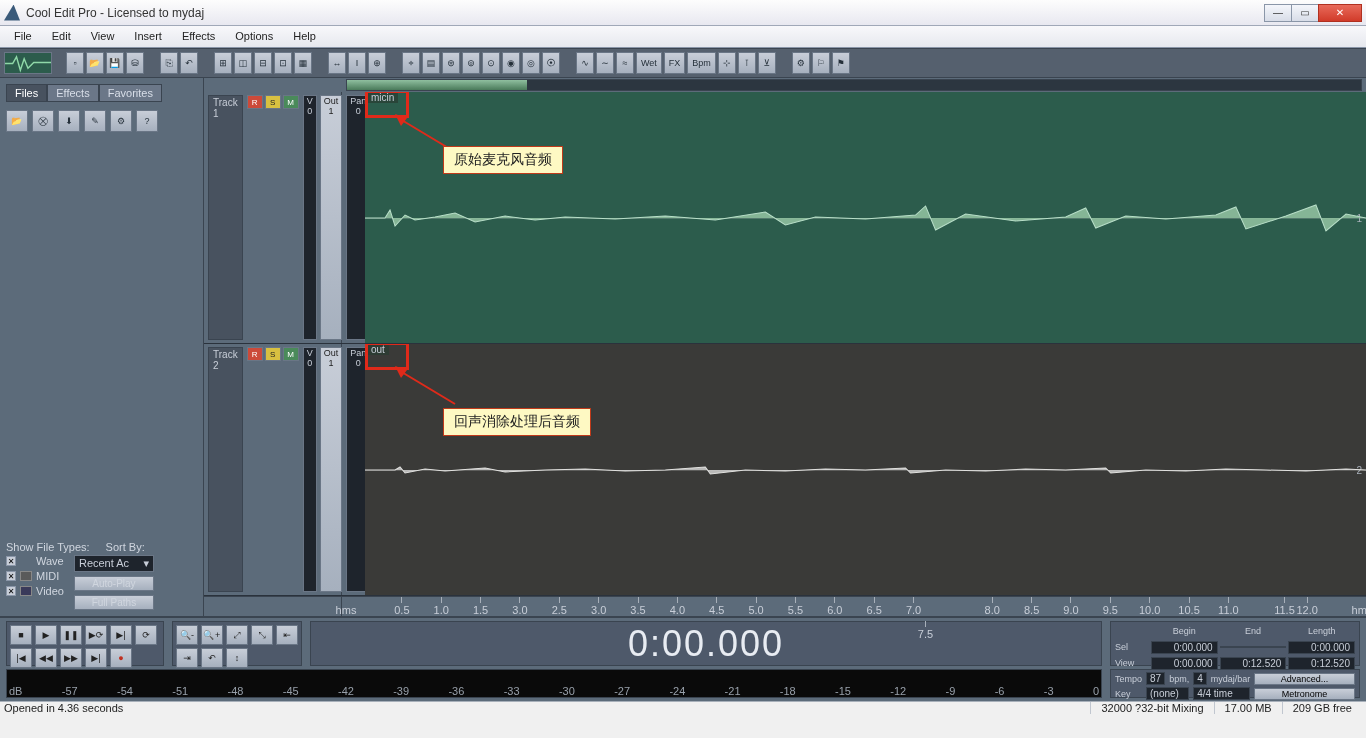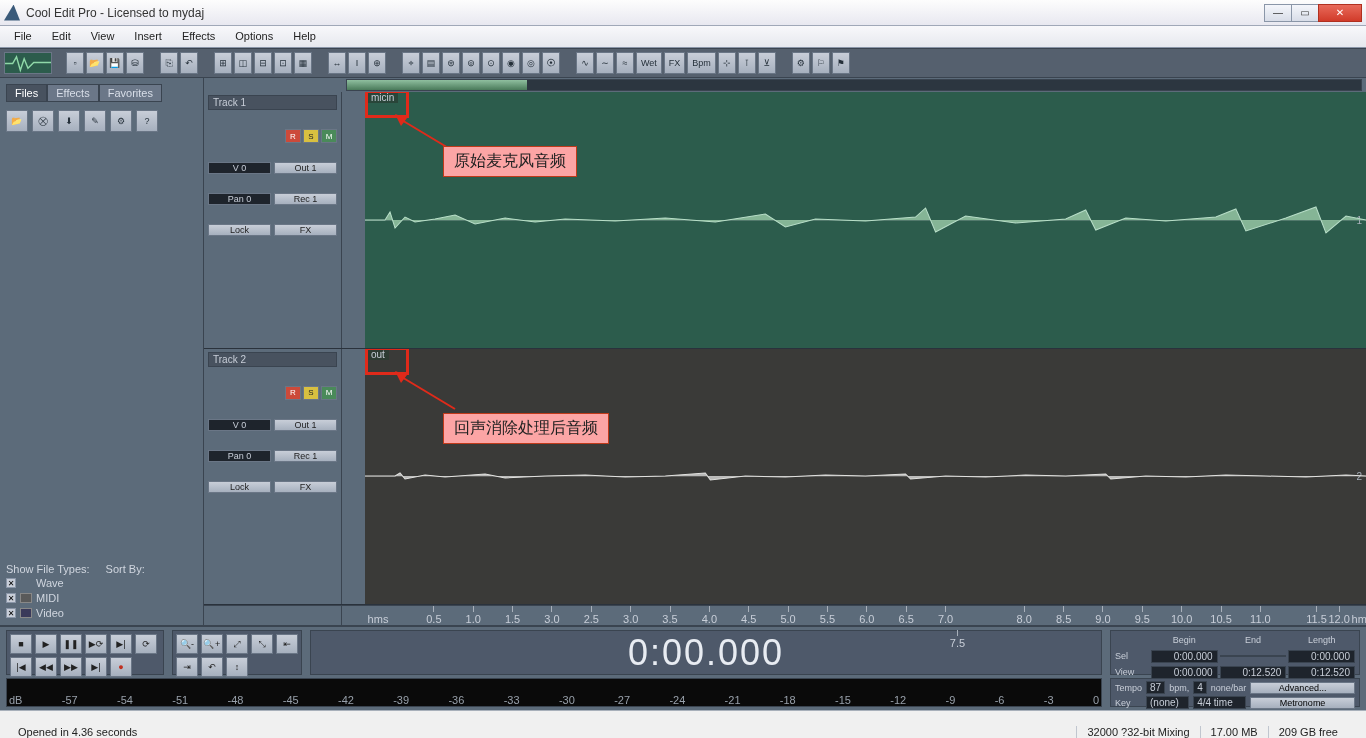--- a/index.html
+++ b/index.html
@@ -53,21 +53,21 @@
 .right-pane { flex:1; display:flex; flex-direction:column; }
 .mix-tabs { height:22px; background:#5c6b7a; display:flex; align-items:center; padding:0 4px; gap:2px; border-bottom:1px solid #3a4450; }
 .mix-tab { padding:1px 8px; background:#6b7788; border:1px solid #3a4450; color:#d0d6df; font-size:10px; }
 .mix-tab.active { background:#48525f; color:#fff; }
 .track-nav-row { height:14px; background:#5c6b7a; display:flex; align-items:center; padding:0 4px; }
 .timeline-scroll { height:12px; flex:1; border:1px solid #3a4450; background:#2c3640; position:relative; margin-left:138px; }
 .timeline-scroll .thumb { position:absolute; left:0; top:0; bottom:0; width:180px; background: linear-gradient(#8fbf9f,#4a7a5a); }
 
 .tracks-area { flex:1; display:flex; flex-direction:column; overflow:hidden; }
 .track-row { flex:1; display:flex; border-bottom:1px solid #2a323c; position:relative; }
-.track-header { width:138px; background:#5c6b7a; border-right:1px solid #3a4450; padding:3px 4px; display:flex; flex-direction:column; gap:19px; }
+.track-header { width:138px; background:#5c6b7a; border-right:1px solid #3a4450; padding:3px 4px; display:flex; flex-direction:row; gap:4px; }
 .track-title { background:#48525f; color:#c8ced8; padding:1px 4px; font-size:10px; border:1px solid #3a4450; }
 .btnrow { display:flex; gap:2px; justify-content:flex-end; }
 .mini-btn { width:16px; height:14px; background: linear-gradient(#c8ced8,#a6b0be); border:1px solid #6a7686; font-size:8px; display:flex; align-items:center; justify-content:center; color:#222; }
 .mini-btn.red { background:#cc4a3a; color:#fff; }
 .mini-btn.yel { background:#d8c040; }
 .mini-btn.grn { background:#4a8a5a; color:#fff; }
 .pair-row { display:flex; gap:3px; }
 .pair-row .lab { flex:1; background:#1e242c; color:#c8ced8; border:1px solid #6a7686; padding:0 3px; font-size:9px; text-align:center; }
 .pair-row .lab.light { background: linear-gradient(#c8ced8,#a6b0be); color:#222; }
 
@@ -80,27 +80,27 @@
 .wave-svg path { stroke-width:1; fill:none; }
 .wave-svg .fill { fill-opacity:.9; stroke:none; }
 .track1 .wave-svg .fill { fill:#8fbf9f; }
 .track1 .wave-svg .line { stroke:#b8dec8; }
 .track2 .wave-svg .fill { fill:#c8c8c6; }
 .track2 .wave-svg .line { stroke:#e0e0de; }
 .midline { position:absolute; left:0; right:0; top:50%; height:1px; background:rgba(255,255,255,.18); }
 
 
 .anno-target { position:absolute; border:3px solid #e02a1a; top:-2px; left:0; width:44px; height:28px; }
-.anno-callout { position:absolute; background:#fca5a5; border:1px solid #c03a1a; padding:4px 10px; color:#222; font-size:16px; white-space:nowrap; font-family: SimSun, "Microsoft YaHei", sans-serif; }
+.anno-callout { position:absolute; background:#fef9c3; border:1px solid #c03a1a; padding:4px 10px; color:#222; font-size:14px; white-space:nowrap; font-family: SimSun, "Microsoft YaHei", sans-serif; }
 .anno-arrow { position:absolute; }
 .anno-arrow svg line { stroke:#e02a1a; stroke-width:2; }
 .anno-arrow svg polygon { fill:#e02a1a; }
 
 
-.time-ruler { height:20px; background:#5c6b7a; border-top:1px solid #3a4450; display:flex;gap:32px; }
+.time-ruler { height:20px; background:#5c6b7a; border-top:1px solid #3a4450; display:flex; }
 .ruler-spacer { width:138px; border-right:1px solid #3a4450; }
 .ruler-ticks { flex:1; position:relative; color:#c8ced8; font-size:9px; }
 .ruler-ticks .tick { position:absolute; top:0; }
 .ruler-ticks .tick .ln { width:1px; height:6px; background:#a8b0ba; margin:0 auto; }
 .ruler-ticks .tick .lb { position:absolute; top:7px; left:50%; transform:translateX(-50%); }
 
 
 .bottom-panel { background:#5c6b7a; border-top:2px solid #3a4450; display:flex; flex-direction:column; }
 .transport-row { height:51px; display:flex; align-items:stretch; padding:3px 6px; gap:8px; }
 .transport-group { background:#4e596a; border:1px solid #3a4450; padding:3px; display:flex; flex-wrap:wrap; gap:3px; align-content:flex-start; width:158px; }
@@ -115,21 +115,21 @@
 
 .level-row { height:32px; display:flex; align-items:stretch; padding:0 6px 3px; gap:8px; }
 .level-meter { flex:1; background:#0a0a0a; border:1px solid #3a4450; position:relative; }
 .level-meter .scale { position:absolute; bottom:0; left:0; right:0; display:flex; justify-content:space-between; font-size:8px; color:#98a0aa; padding:0 2px; }
 .tempo-box { width:250px; background:#4e596a; border:1px solid #3a4450; padding:2px 4px; display:grid; grid-template-columns: auto auto auto auto auto 1fr; grid-template-rows: 1fr 1fr; gap:2px 4px; align-items:center; }
 .tempo-box .lab { color:#c8ced8; font-size:9px; }
 .tempo-box .val { background:#1e242c; color:#c8ced8; padding:0 3px; font-size:10px; border:1px solid #3a4450; }
 .tempo-box .btn { background: linear-gradient(#c8ced8,#a6b0be); border:1px solid #6a7686; font-size:9px; padding:0 4px; text-align:center; }
 
 
-.statusbar { height:28px; background:#f0f0f0; border-top:1px solid #a8b0ba; display:flex; align-items:flex-end; padding:0 18px; font-size:11px; color:#222; }
+.statusbar { height:37px; background:#f0f0f0; border-top:1px solid #a8b0ba; display:flex; align-items:flex-start; padding:0 4px; font-size:11px; color:#222; }
 .statusbar .cell { border-left:1px solid #c0c6cf; padding:0 10px; }
 .statusbar .spacer { flex:1; }
 </style>
 </head>
 <body>
 
 <div class="titlebar">
   <div class="app-icon"></div>
   <div class="title-text">Cool Edit Pro  - Licensed to mydaj</div>
   <div class="win-buttons">
@@ -244,20 +244,28 @@
           <div class="chkrow">
               <div class="chk">✕</div>
               <div style="width:12px;height:10px;background:#5a5a5a;border:1px solid #888"></div>
               <span>MIDI</span>
             </div>
           <div class="chkrow">
               <div class="chk">✕</div>
               <div style="width:12px;height:10px;background:#3a3a5a;border:1px solid #888"></div>
               <span>Video</span>
             </div>
+        </div>
+        <div class="sort-col">
+          <div class="sel">
+              <span>Recent Ac</span>
+              <span>▾</span>
+            </div>
+          <div class="sortbtn">Auto-Play</div>
+          <div class="sortbtn">Full Paths</div>
         </div>
       </div>
     </div>
   </div>
 
   <div class="right-pane">
     <div class="track-nav-row">
       <div class="timeline-scroll">
         <div class="thumb"></div>
       </div>
@@ -522,21 +530,21 @@
           <span>-6</span>
           <span>-3</span>
           <span>0</span>
         </div>
     </div>
     <div class="tempo-box">
       <div class="lab">Tempo</div>
       <div class="val">87</div>
       <div class="lab">bpm,</div>
       <div class="val">4</div>
-      <div class="lab">none/bar</div>
+      <div class="lab">mydaj/bar</div>
       <div class="btn">Advanced...</div>
       <div class="lab">Key</div>
       <div class="val" style="grid-column:span 2;">(none)</div>
       <div class="val" style="grid-column:span 2;">4/4 time</div>
       <div class="btn">Metronome</div>
     </div>
   </div>
 </div>
 
 <div class="statusbar">

